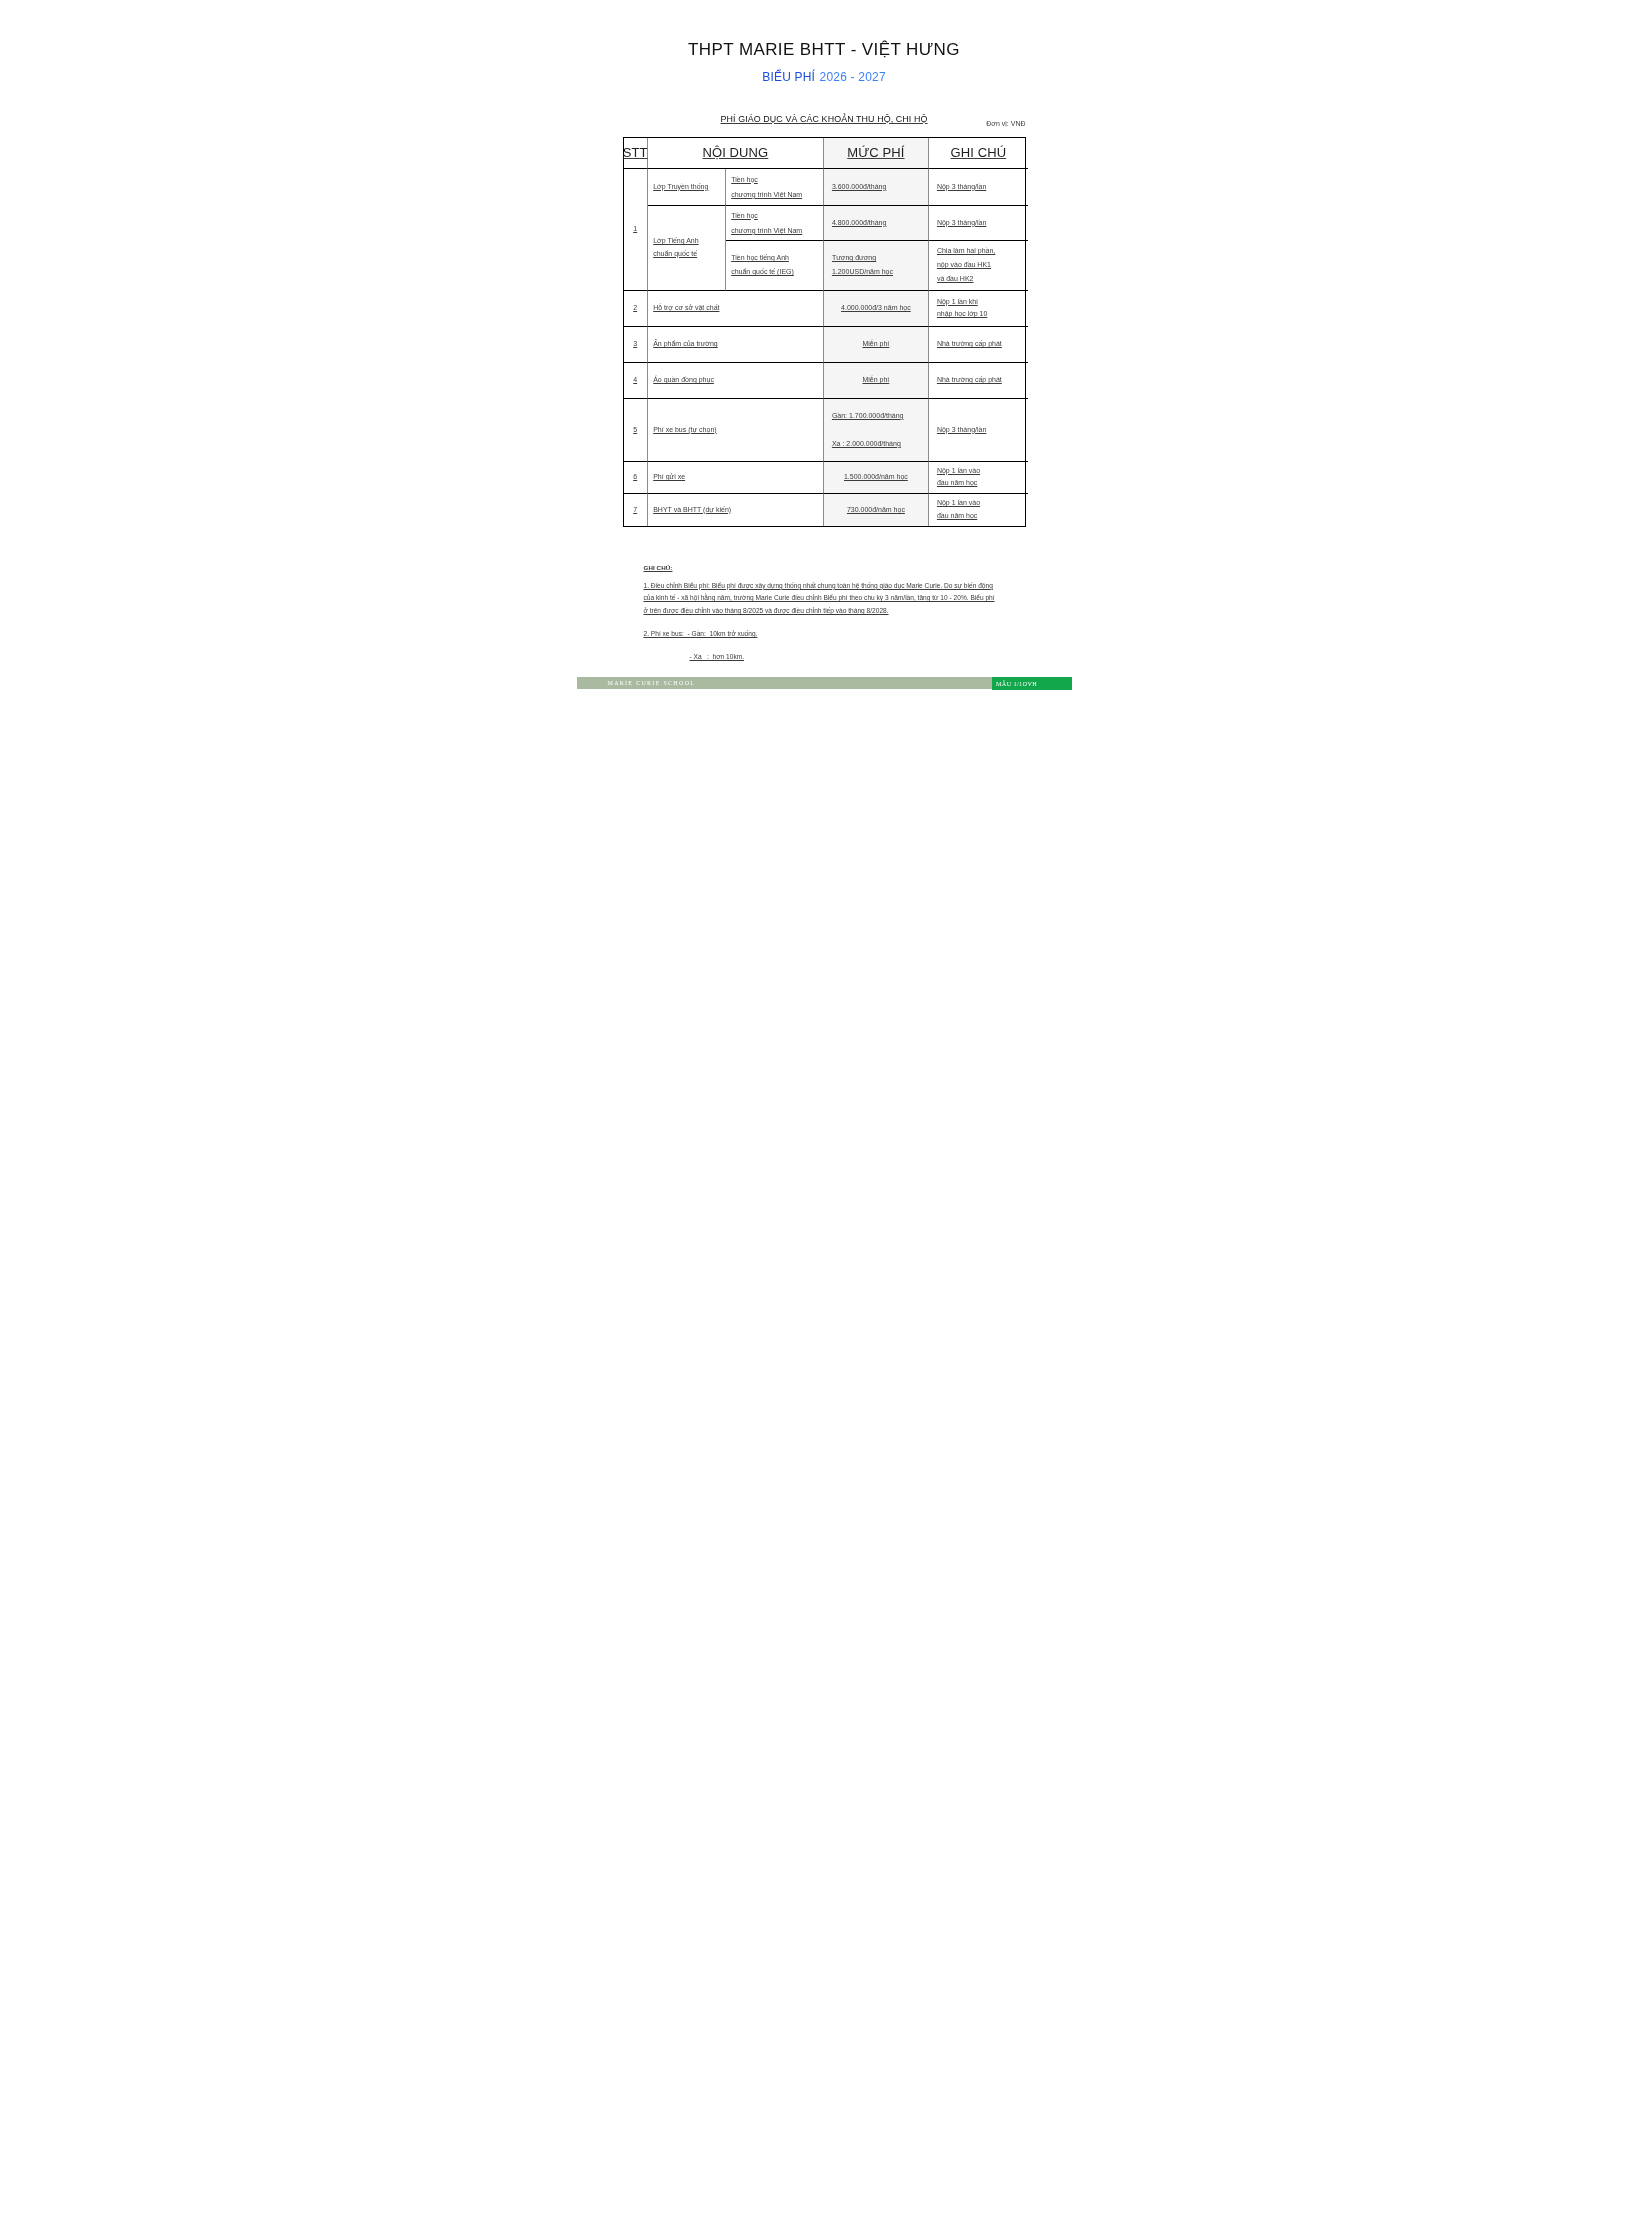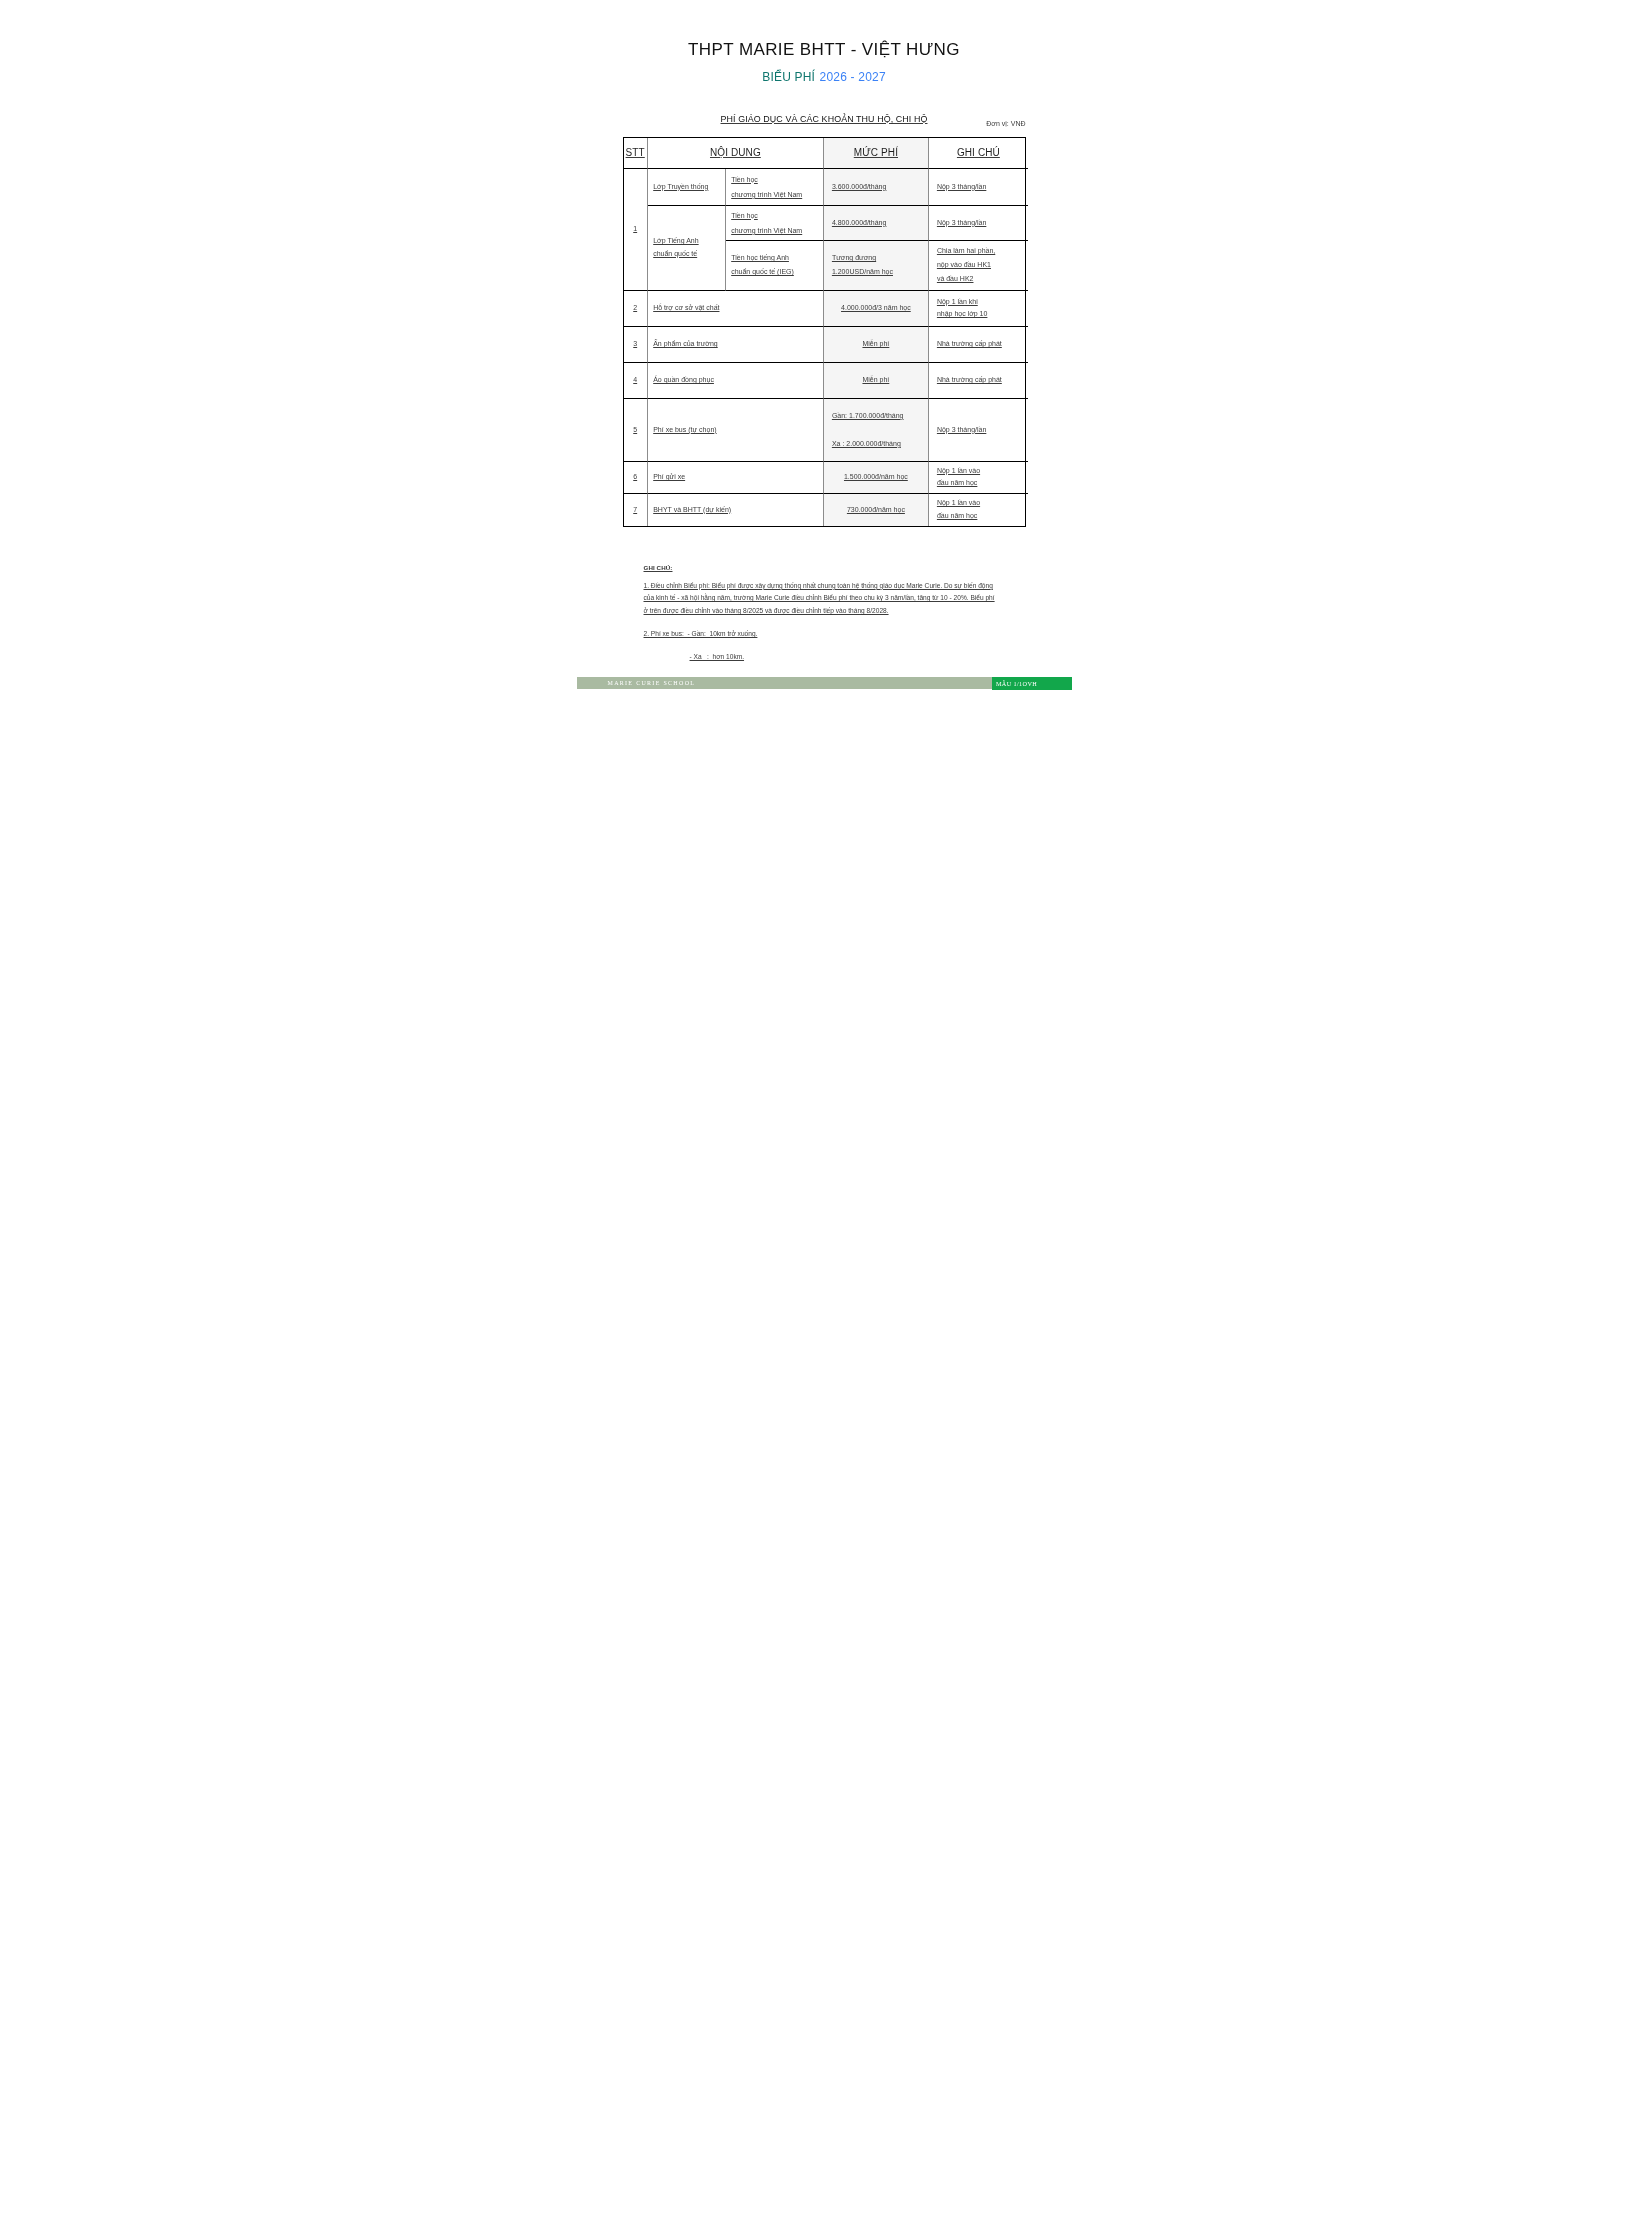--- a/index.html
+++ b/index.html
@@ -2,42 +2,42 @@
 <html style="font-size:7px"><head>
 <meta charset="utf-8">
 <style>
   * { margin:0; padding:0; box-sizing:border-box; }
   html,body { background:#ffffff; }
   body { font-family:"Liberation Sans", sans-serif; color:#3c3c3c; }
   .page { position:relative; width:495px; height:699px; margin:0 auto; background:#fff; overflow:hidden; }
 
   .title { margin-top:40px; text-align:center; font-size:17px; letter-spacing:0.4px; color:#121212; }
   .subtitle { margin-top:9.8px; text-align:center; font-size:12px; letter-spacing:0.2px; }
-  .subtitle .bp { color:#0f766e; }
+  .subtitle .bp { color:#1d4ed8; }
   .subtitle .yr { color:#3b82f6; margin-left:4.4px; }
 
   .content { width:403px; margin:0 auto;text-decoration:underline; }
   .section-head { position:relative; margin-top:30px; height:13.3px; }
   .section-head .heading { text-align:center; font-size:8.9px; color:#121212; letter-spacing:0.1px; }
   .section-head .unit { position:absolute; right:0; bottom:0.4px; font-size:7px; color:#3c3c3c; }
 
   .tbl { margin-top:9.8px; display:grid;
          grid-template-columns:24.4px 78px 98px 105px 99px;
          grid-template-rows:31px 37px 35px 50px 36px 36px 36px 63px 32px 32px;
          border:0.9px solid #000; border-top-width:1.3px; font-size:7px; }
   .c { border-right:0.4px solid #8c8c8c; border-bottom:1.3px solid #000;
        display:flex; align-items:center; line-height:1.8; }
   .c.lastcol { border-right:none; }
   .c.lastrow { border-bottom:none; }
   .c.center { justify-content:center; text-align:center; }
   .c.name { padding-left:5.3px; padding-right:3.5px; }
   .c.note { padding-left:8px; padding-right:3.5px; }
   .c.fee { background:#f5f5f5; }
   .c.fee-left { padding-left:8px; padding-right:2.7px; }
-  .c.hdr { font-size:10px; color:#1f1f1f; letter-spacing:0.1px; line-height:1; }
+  .c.hdr { font-size:13px; color:#1f1f1f; letter-spacing:0.1px; line-height:1; }
   .pre { white-space:pre-line; }
   .tall { line-height:2.2; }
   .mid { line-height:2.0; }
 
   .notes { margin-top:35px; padding-left:21px; width:403px; font-size:6.6px; line-height:1.9; color:#3a3a3a; }
   .notes .nh { font-size:6.2px; font-weight:bold; color:#333; letter-spacing:0.1px; }
   .notes .n1 { margin-top:6.2px; white-space:pre-line; }
   .notes .n2 { margin-top:10.6px; white-space:pre; }
   .notes .n2b { margin-left:46px; white-space:pre; }
 

